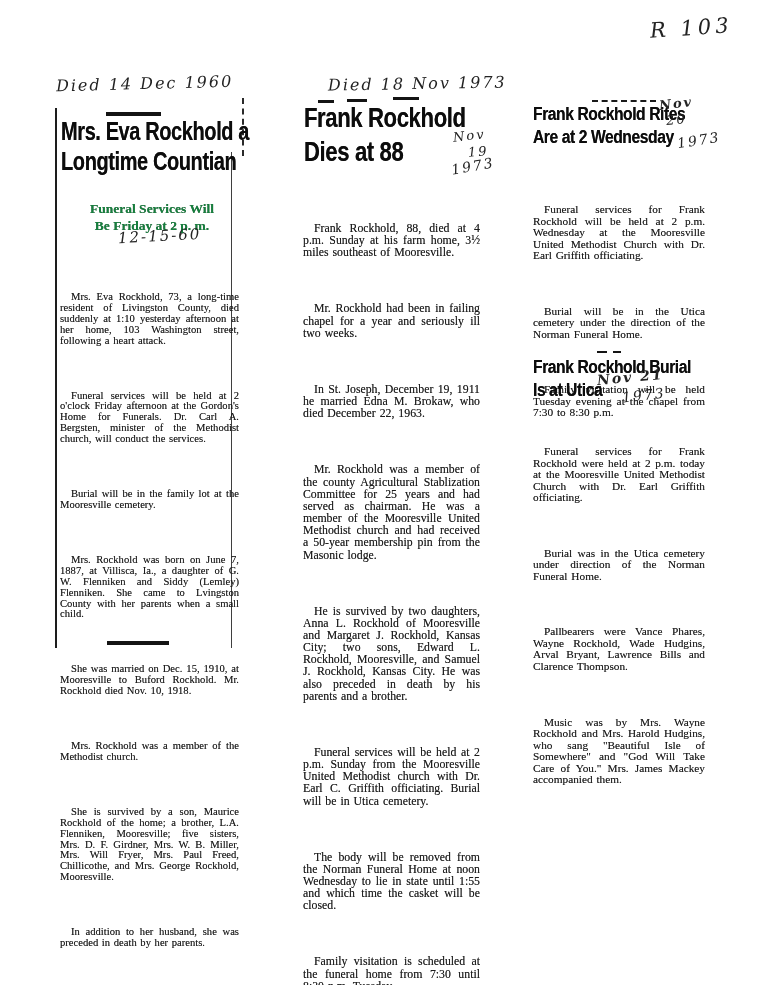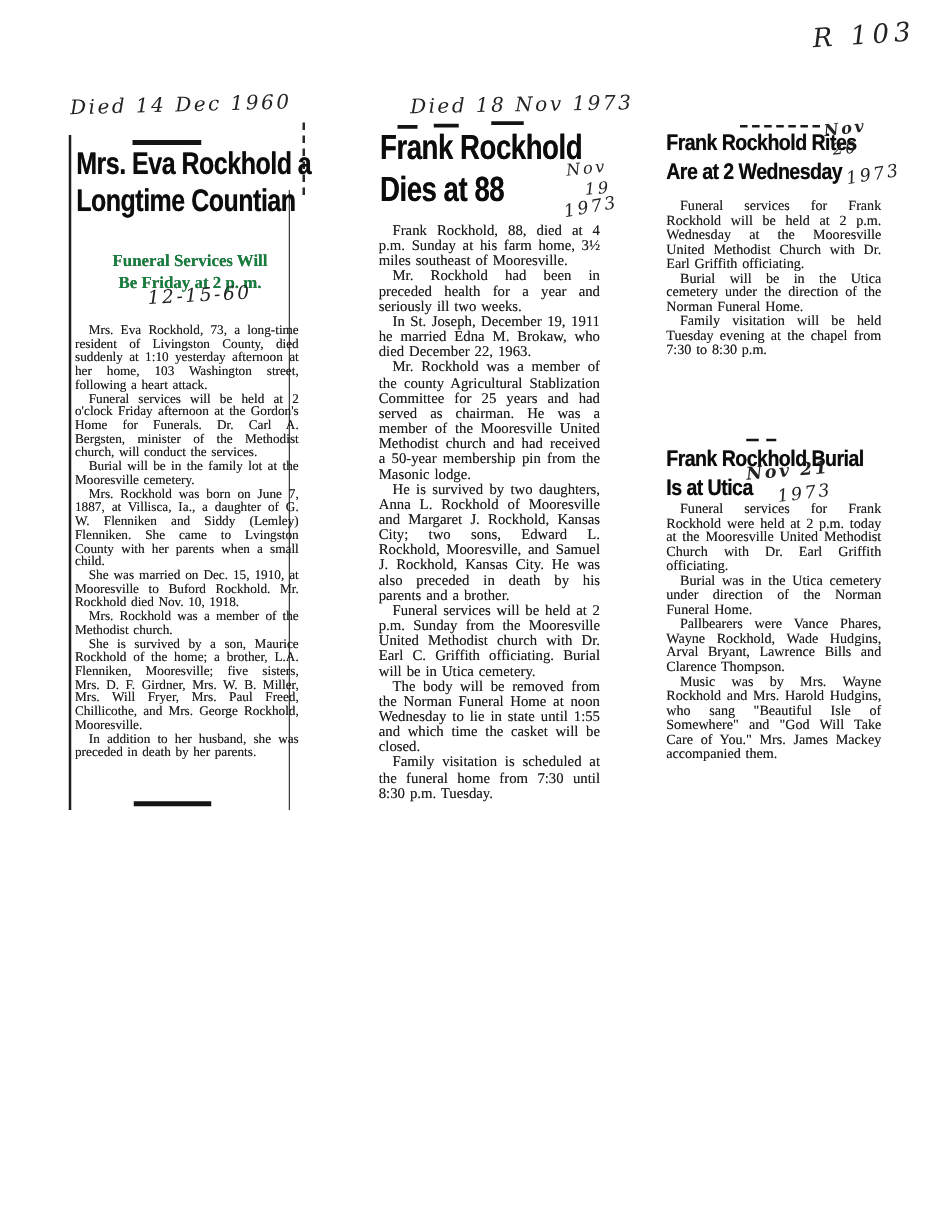--- a/index.html
+++ b/index.html
@@ -7,22 +7,23 @@
   .page {
     position:relative; width:760px; height:985px; margin:0 auto;
     background:#ffffff; overflow:hidden;
     font-family:"Liberation Serif", serif; color:#1c1c1c;
   }
   
   .news-body p {
     text-align:justify; text-indent:11px;
     text-shadow:0 0 0.5px rgba(10,10,10,0.55);
     word-spacing:1px;
+    margin-top:44px;
   }
-  .left-body  { position:absolute; left:60px;  top:260px; width:179px; font-size:10.6px; line-height:10.9px; }
+  .left-body  { position:absolute; left:60px;  top:248px; width:179px; font-size:10.6px; line-height:10.9px; }
   .mid-body   { position:absolute; left:303px; top:178px; width:177px; font-size:11.8px; line-height:12.15px; }
   .right-body-1 { position:absolute; left:533px; top:160px; width:172px; font-size:11.3px; line-height:11.55px; }
   .right-body-2 { position:absolute; left:533px; top:402px; width:172px; font-size:11.3px; line-height:11.55px; }
   
   .headline {
     position:absolute; font-family:"Liberation Sans", sans-serif;
     font-weight:bold; color:#0c0c0c; letter-spacing:-0.5px;
     transform-origin:0 0; white-space:nowrap;
     text-shadow:0 0 0.6px rgba(0,0,0,0.7);
   }
@@ -108,21 +109,21 @@
     <div>Frank Rockhold</div>
     <div>Dies at 88</div>
   </div>
 
   <div class="hw hw-mid-1">Nov</div>
   <div class="hw hw-mid-2">19</div>
   <div class="hw hw-mid-3">1973</div>
 
   <div class="news-body mid-body">
     <p>Frank Rockhold, 88, died at 4 p.m. Sunday at his farm home, 3½ miles southeast of Mooresville.</p>
-    <p>Mr. Rockhold had been in preceded health for a year and seriously ill two weeks.</p>
+    <p>Mr. Rockhold had been in failing chapel for a year and seriously ill two weeks.</p>
     <p>In St. Joseph, December 19, 1911 he married Edna M. Brokaw, who died December 22, 1963.</p>
     <p>Mr. Rockhold was a member of the county Agricultural Stablization Committee for 25 years and had served as chairman. He was a member of the Mooresville United Methodist church and had received a 50-year membership pin from the Masonic lodge.</p>
     <p>He is survived by two daughters, Anna L. Rockhold of Mooresville and Margaret J. Rockhold, Kansas City; two sons, Edward L. Rockhold, Mooresville, and Samuel J. Rockhold, Kansas City. He was also preceded in death by his parents and a brother.</p>
     <p>Funeral services will be held at 2 p.m. Sunday from the Mooresville United Methodist church with Dr. Earl C. Griffith officiating. Burial will be in Utica cemetery.</p>
     <p>The body will be removed from the Norman Funeral Home at noon Wednesday to lie in state until 1:55 and which time the casket will be closed.</p>
     <p>Family visitation is scheduled at the funeral home from 7:30 until 8:30 p.m. Tuesday.</p>
   </div>
 
   <div class="dash-rule" style="left:592px; top:100px; width:64px;"></div>
 

